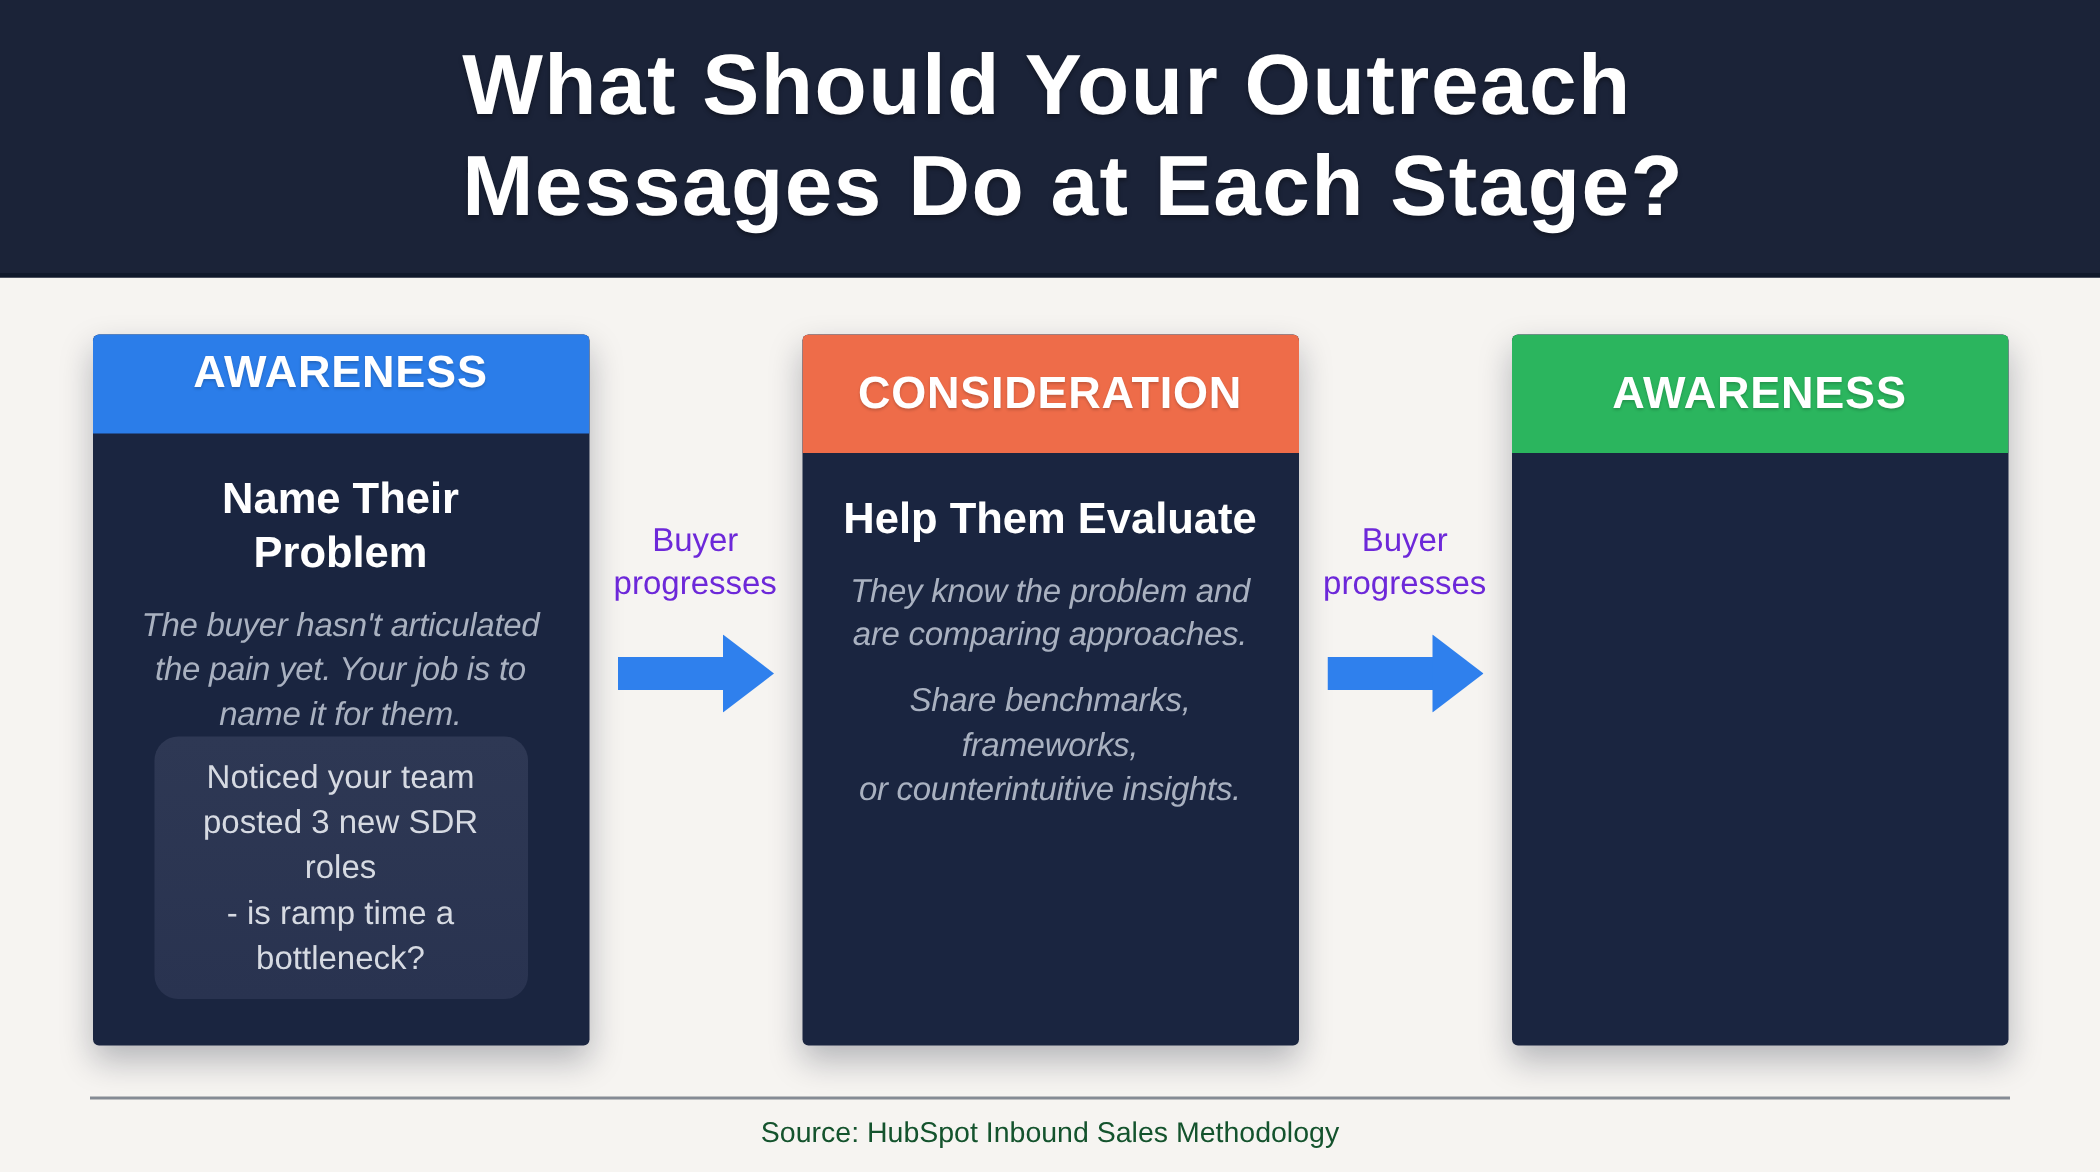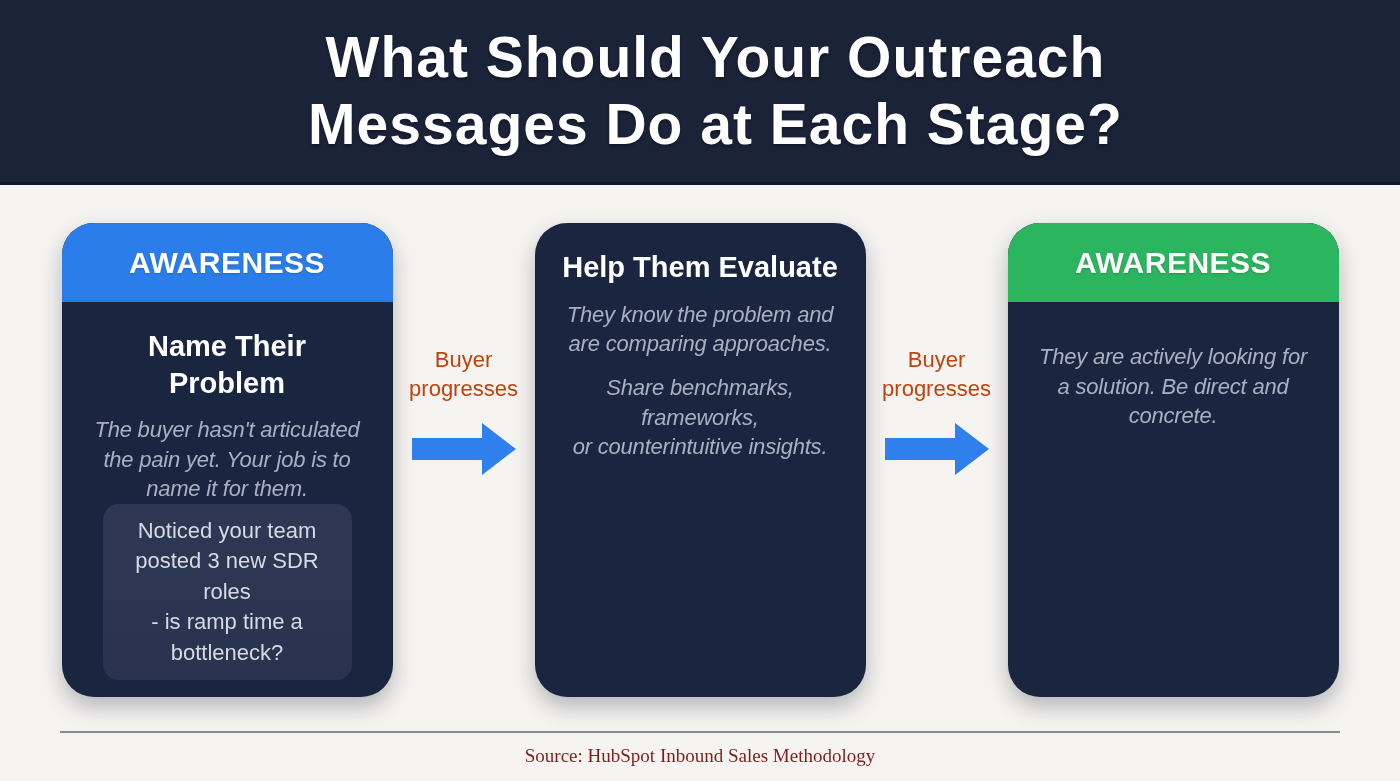--- a/index.html
+++ b/index.html
@@ -19,44 +19,44 @@
     display: flex;
     align-items: center;
     justify-content: center;
     border-bottom: 3px solid #10192B;
   }
   .main-title {
     color: #FFFFFF;
     font-size: 57px;
     font-weight: bold;
     letter-spacing: 1px;
-    text-align: center;
     line-height: 1.17;
     white-space: pre-line;
     text-shadow: 0 2px 3px rgba(0,0,0,0.35);
     margin-left: 31px;
   }
 
   
   .flow-row {
     flex: 1;
     display: flex;
     justify-content: center;
     align-items: flex-start;
     padding-top: 38px;
   }
   .card {
     width: 331px;
     height: 474px;
     background: var(--card, #1A2540);
-    border-radius: 32px;
+    border-radius: 4px;
     display: flex;
     flex-direction: column;
     overflow: hidden;
     box-shadow: 0 10px 22px rgba(15, 23, 42, 0.28);
+    justify-content: center;
   }
   .card-header {
     height: 79px;
     flex: none;
     display: flex;
     align-items: center;
     justify-content: center;
   }
   .hdr-0 { background: var(--awareness, #2B7DE9); }
   .hdr-1 { background: var(--consideration, #EE6C49); }
@@ -115,43 +115,42 @@
   
   .connector {
     width: 142px;
     flex: none;
     display: flex;
     flex-direction: column;
     align-items: center;
     padding-top: 122px;
   }
   .connector-label {
-    color: #c2410c;
+    color: #6d28d9;
     font-size: 22px;
     line-height: 1.32;
     text-align: center;
     white-space: pre-line;
   }
   .arrow-icon {
     margin-top: 20px;
     color: var(--arrow, #2F80ED);
   }
 
   
   .footer { padding-bottom: 14px; flex: none; }
   .divider {
     border: none;
     border-top: 2px solid #858B94;
     margin: 0 60px 12px;
   }
   .source-text {
     text-align: center;
-    color: #7f1d1d;
+    color: #14532d;
     font-size: 19px;
-    font-family: Liberation Serif, serif;
   }
 </style>
 </head>
 <body>
 
 <header class="header-band">
   <h1 class="main-title">What Should Your Outreach
 Messages Do at Each Stage?</h1>
 </header>
 
@@ -179,20 +178,23 @@
   <div class="connector">
     <span class="connector-label">Buyer
 progresses</span>
     <svg class="arrow-icon" width="104" height="52" viewBox="0 0 104 52" aria-hidden="true">
       <rect x="0" y="15" width="72" height="22" fill="currentColor"></rect>
       <polygon points="70,0 104,26 70,52" fill="currentColor"></polygon>
     </svg>
   </div>
 
   <section class="card">
+    <div class="card-header hdr-1">
+      <span class="stage-name">CONSIDERATION</span>
+    </div>
     <div class="card-body">
       <h2 class="card-title">Help Them Evaluate</h2>
       <p class="card-para">They know the problem and
 are comparing approaches.</p>
       <p class="card-para">Share benchmarks, frameworks,
 or counterintuitive insights.</p>
     </div>
   </section>
 
   <div class="connector">
@@ -202,23 +204,20 @@
       <rect x="0" y="15" width="72" height="22" fill="currentColor"></rect>
       <polygon points="70,0 104,26 70,52" fill="currentColor"></polygon>
     </svg>
   </div>
 
   <section class="card">
     <div class="card-header hdr-2">
       <span class="stage-name">AWARENESS</span>
     </div>
     <div class="card-body">
-      <p class="card-para">They are actively looking for
-a solution. Be direct and
-concrete.</p>
     </div>
   </section>
 
 </main>
 
 <footer class="footer">
   <hr class="divider">
   <p class="source-text">Source: HubSpot Inbound Sales Methodology</p>
 </footer>
 

